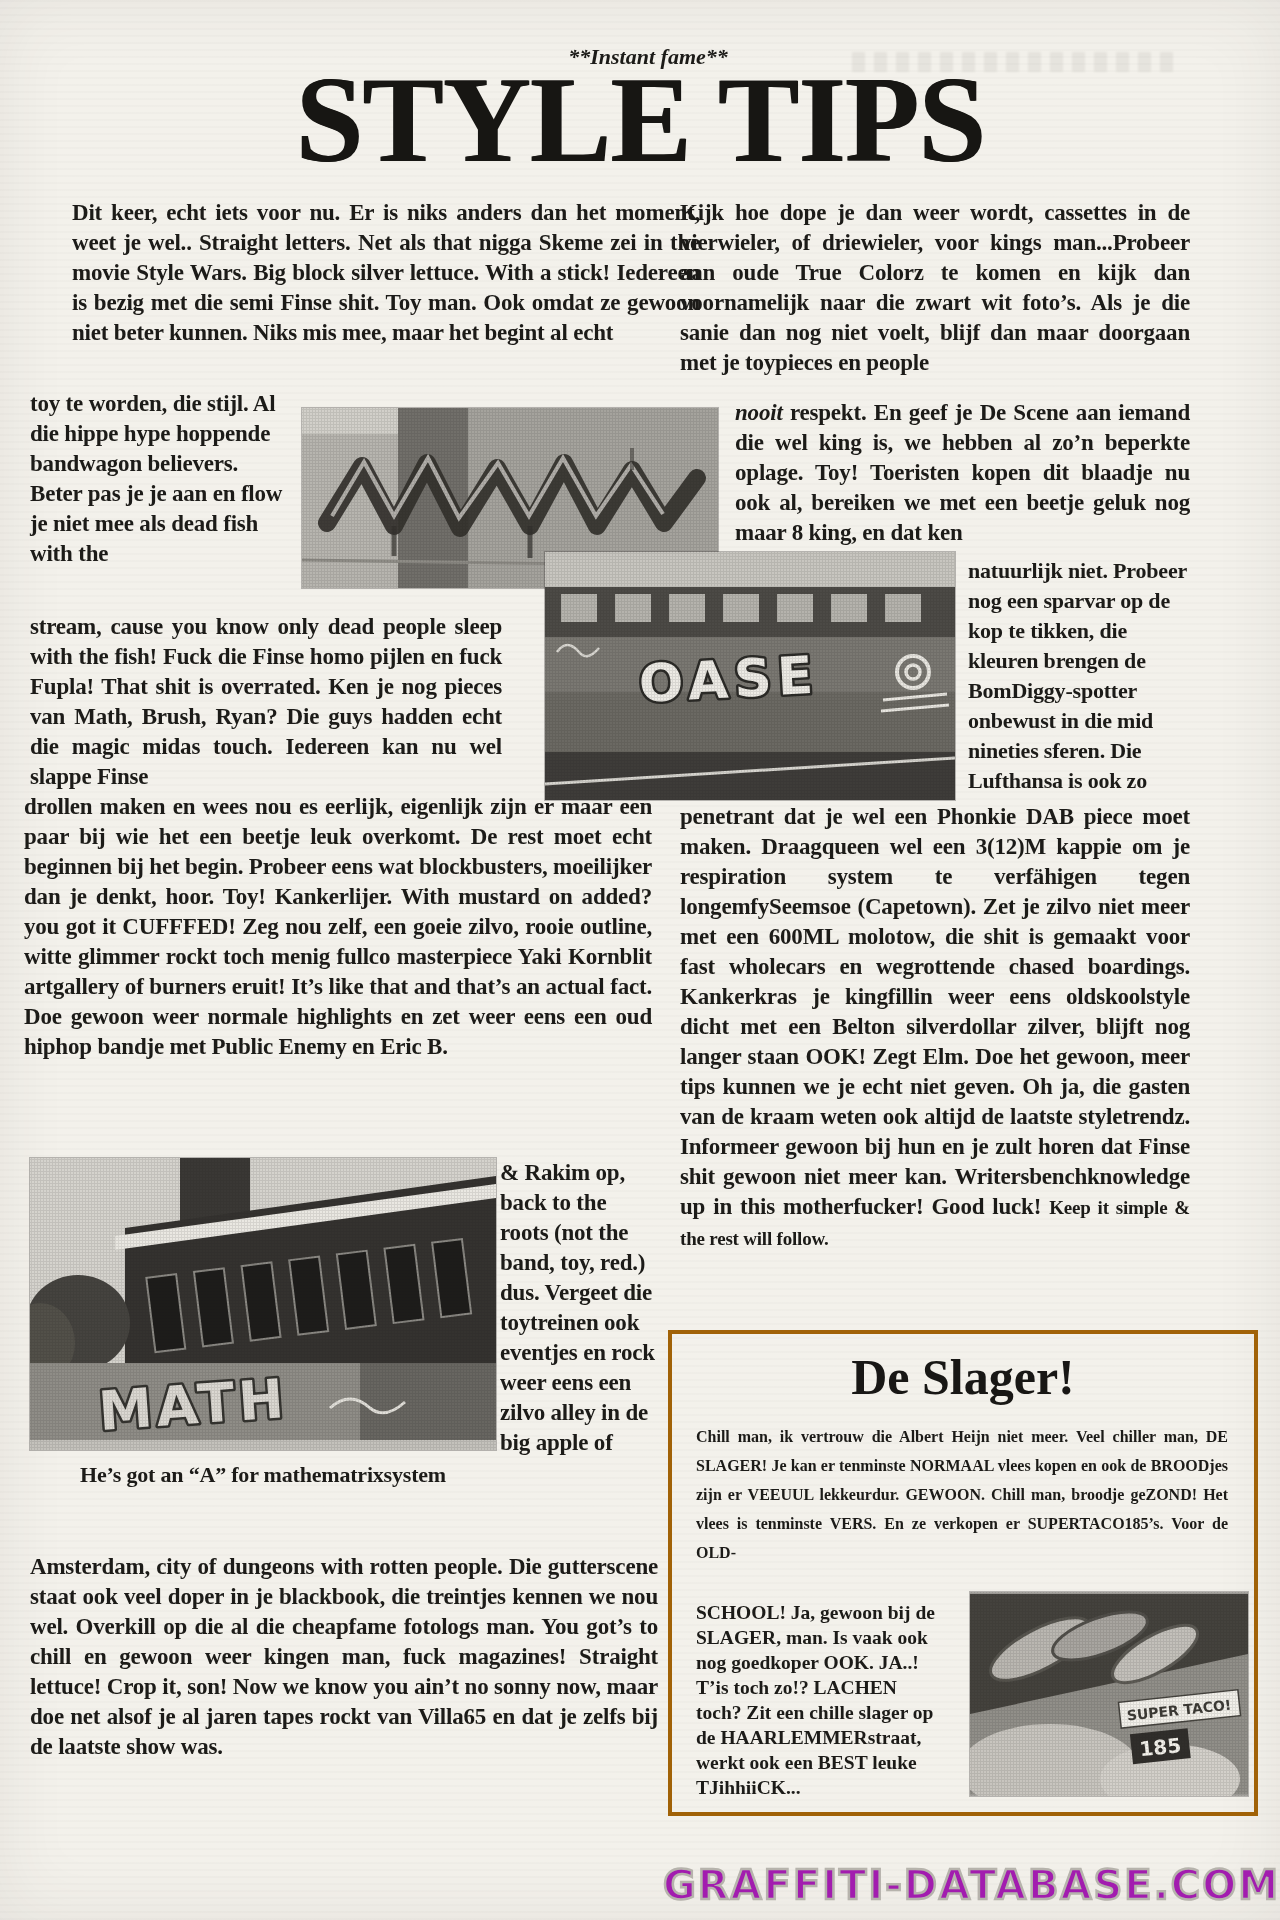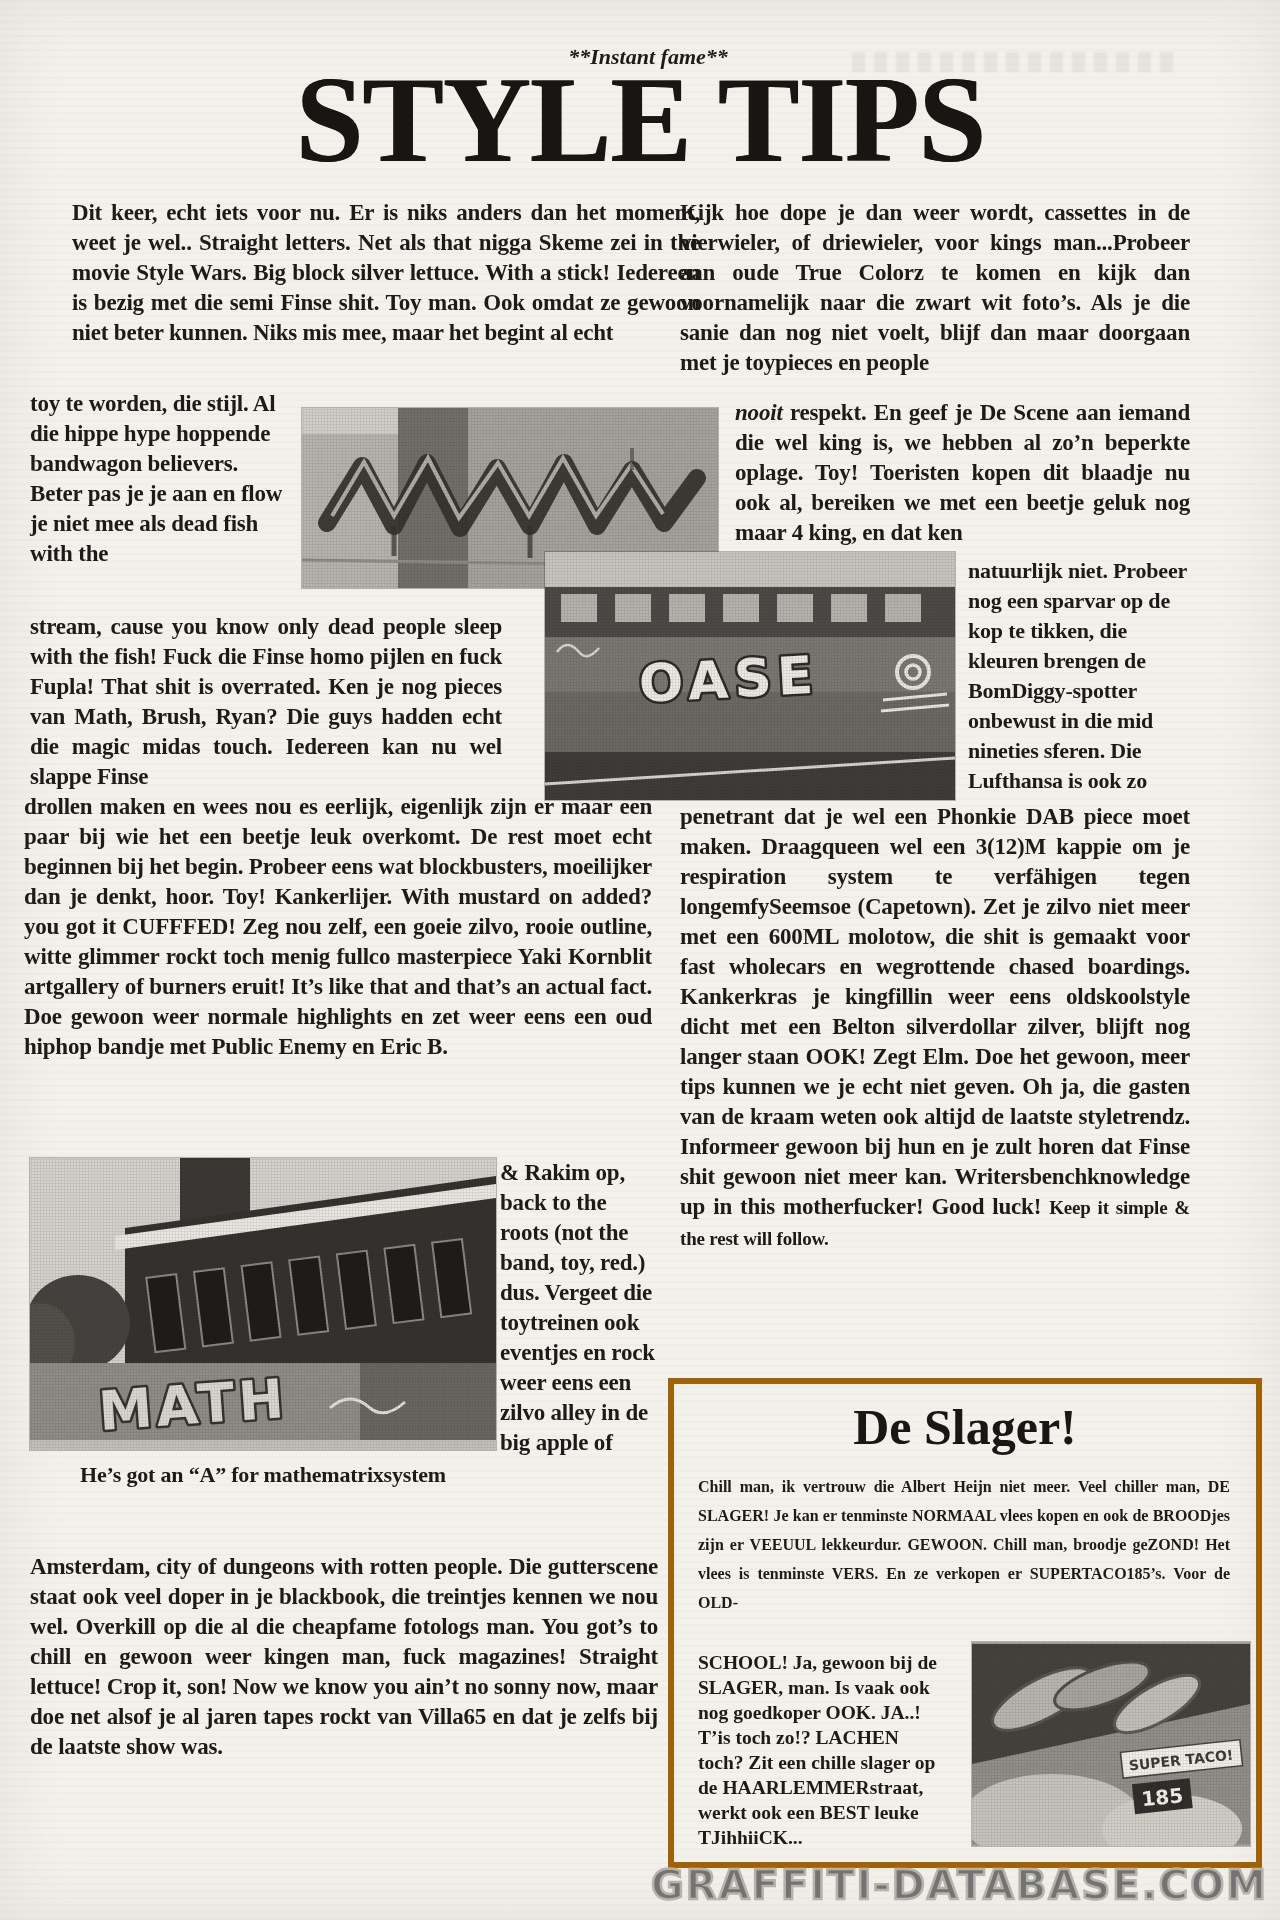--- a/index.html
+++ b/index.html
@@ -29,50 +29,50 @@
   #rp2 i{font-style:italic;}
   .tail{font-size:19px;}
   .photo{position:absolute;overflow:hidden;background:#a7a5a0;box-shadow:0 0 0 1px rgba(40,38,35,.3);}
   .photo svg{display:block;width:100%;height:100%;}
   .grain{position:absolute;inset:0;pointer-events:none;opacity:.45;
          background-image:radial-gradient(rgba(25,24,22,.22) 1px, transparent 1.4px);background-size:3px 3px;}
   #photo1{left:302px;top:408px;width:416px;height:180px;}
   #photo-train{left:545px;top:552px;width:410px;height:248px;}
   #photo2{left:30px;top:1158px;width:466px;height:292px;}
   #caption{left:30px;top:1460px;width:466px;text-align:center;font-size:22px;}
-  #slager{position:absolute;left:668px;top:1330px;width:582px;height:478px;border:6px solid #a16207;margin-top:48px;}
+  #slager{position:absolute;left:668px;top:1330px;width:582px;height:478px;border:4px solid #a16207;}
   #slager-title{position:absolute;left:0;top:14px;width:100%;text-align:center;
                 font-weight:bold;font-size:50px;color:#181715;}
   #sp1{position:absolute;left:24px;top:88px;width:532px;font-weight:bold;font-size:16px;
        line-height:29px;text-align:justify;}
   #sp2{position:absolute;left:24px;top:266px;width:240px;font-weight:bold;font-size:19.5px;
        line-height:25px;text-align:left;}
   #photo-taco{right:6px;top:258px;width:278px;height:204px;}
-  #watermark{position:absolute;right:12px;top:1862px;font-family:"DejaVu Sans",sans-serif;
-             font-weight:bold;font-size:40px;letter-spacing:2px;color:#737373;
+  #watermark{position:absolute;right:0;top:1862px;font-family:"DejaVu Sans",sans-serif;
+             font-weight:bold;font-size:40px;letter-spacing:2px;color:#a21caf;
              -webkit-text-stroke:2.5px #b6b3ac;text-shadow:0 0 1px #c2bfb8;text-align:right;}
 </style>
 </head>
 <body>
 
 <div id="page">
 
   <div id="bleed"></div>
   <div id="kicker">**Instant fame**</div>
   <div id="title">STYLE TIPS</div>
 
   <div class="bt" id="lp1">Dit keer, echt iets voor nu. Er is niks anders dan het moment, weet je wel.. Straight letters. Net als that nigga Skeme zei in the movie Style Wars. Big block silver lettuce. With a stick! Iedereen is bezig met die semi Finse shit. Toy man. Ook omdat ze gewoon niet beter kunnen. Niks mis mee, maar het begint al echt</div>
   <div class="bt la" id="lp2">toy te worden, die stijl. Al die hippe hype hoppende bandwagon believers. Beter pas je je aan en flow je niet mee als dead fish with the</div>
   <div class="bt" id="lp3">stream, cause you know only dead people sleep with the fish! Fuck die Finse homo pijlen en fuck Fupla! That shit is overrated. Ken je nog pieces van Math, Brush, Ryan? Die guys hadden echt die magic midas touch. Iedereen kan nu wel slappe Finse</div>
   <div class="bt" id="lp4">drollen maken en wees nou es eerlijk, eigenlijk zijn er maar een paar bij wie het een beetje leuk overkomt. De rest moet echt beginnen bij het begin. Probeer eens wat blockbusters, moeilijker dan je denkt, hoor. Toy! Kankerlijer. With mustard on added? you got it CUFFFED! Zeg nou zelf, een goeie zilvo, rooie outline, witte glimmer rockt toch menig fullco masterpiece Yaki Kornblit artgallery of burners eruit! It’s like that and that’s an actual fact. Doe gewoon weer normale highlights en zet weer eens een oud hiphop bandje met Public Enemy en Eric B.</div>
   <div class="bt la" id="lp5">&amp; Rakim op, back to the roots (not the band, toy, red.) dus. Vergeet die toytreinen ook eventjes en rock weer eens een zilvo alley in de big apple of</div>
   <div class="bt" id="lp6">Amsterdam, city of dungeons with rotten people. Die gutterscene staat ook veel doper in je blackbook, die treintjes kennen we nou wel. Overkill op die al die cheapfame fotologs man. You got’s to chill en gewoon weer kingen man, fuck magazines! Straight lettuce! Crop it, son! Now we know you ain’t no sonny now, maar doe net alsof je al jaren tapes rockt van Villa65 en dat je zelfs bij de laatste show was.</div>
 
   <div class="bt" id="rp1">Kijk hoe dope je dan weer wordt, cassettes in de vierwieler, of driewieler, voor kings man...Probeer aan oude True Colorz te komen en kijk dan voornamelijk naar die zwart wit foto’s. Als je die sanie dan nog niet voelt, blijf dan maar doorgaan met je toypieces en people</div>
-  <div class="bt" id="rp2"><i>nooit</i><span> respekt. En geef je De Scene aan iemand die wel king is, we hebben al zo’n beperkte oplage. Toy! Toeristen kopen dit blaadje nu ook al, bereiken we met een beetje geluk nog maar 4 king, en dat ken</span></div>
+  <div class="bt" id="rp2"><i>nooit</i><span> respekt. En geef je De Scene aan iemand die wel king is, we hebben al zo’n beperkte oplage. Toy! Toeristen kopen dit blaadje nu ook al, bereiken we met een beetje geluk nog maar 8 king, en dat ken</span></div>
   <div class="bt la" id="rp3">natuurlijk niet. Probeer nog een sparvar op de kop te tikken, die kleuren brengen de BomDiggy-spotter onbewust in die mid nineties sferen. Die Lufthansa is ook zo</div>
   <div class="bt" id="rp4"><span>penetrant dat je wel een Phonkie DAB piece moet maken. Draagqueen wel een 3(12)M kappie om je respiration system te verfähigen tegen longemfySeemsoe (Capetown). Zet je zilvo niet meer met een 600ML molotow, die shit is gemaakt voor fast wholecars en wegrottende chased boardings. Kankerkras je kingfillin weer eens oldskoolstyle dicht met een Belton silverdollar zilver, blijft nog langer staan OOK! Zegt Elm. Doe het gewoon, meer tips kunnen we je echt niet geven. Oh ja, die gasten van de kraam weten ook altijd de laatste styletrendz. Informeer gewoon bij hun en je zult horen dat Finse shit gewoon niet meer kan. Writersbenchknowledge up in this motherfucker! Good luck! </span><span class="tail">Keep it simple &amp; the rest will follow.</span></div>
 
   <div class="photo" id="photo1">
     <svg viewBox="0 0 416 180">
       <rect x="0" y="0" width="416" height="180" fill="#b7b5af"></rect>
       <rect x="0" y="0" width="416" height="26" fill="#d2d0ca"></rect>
       <rect x="96" y="0" width="70" height="180" fill="#716f6a"></rect>
       <rect x="166" y="0" width="250" height="180" fill="#a5a39d"></rect>
       <line x1="0" y1="152" x2="416" y2="158" stroke="#8e8c86" stroke-width="3"></line>

